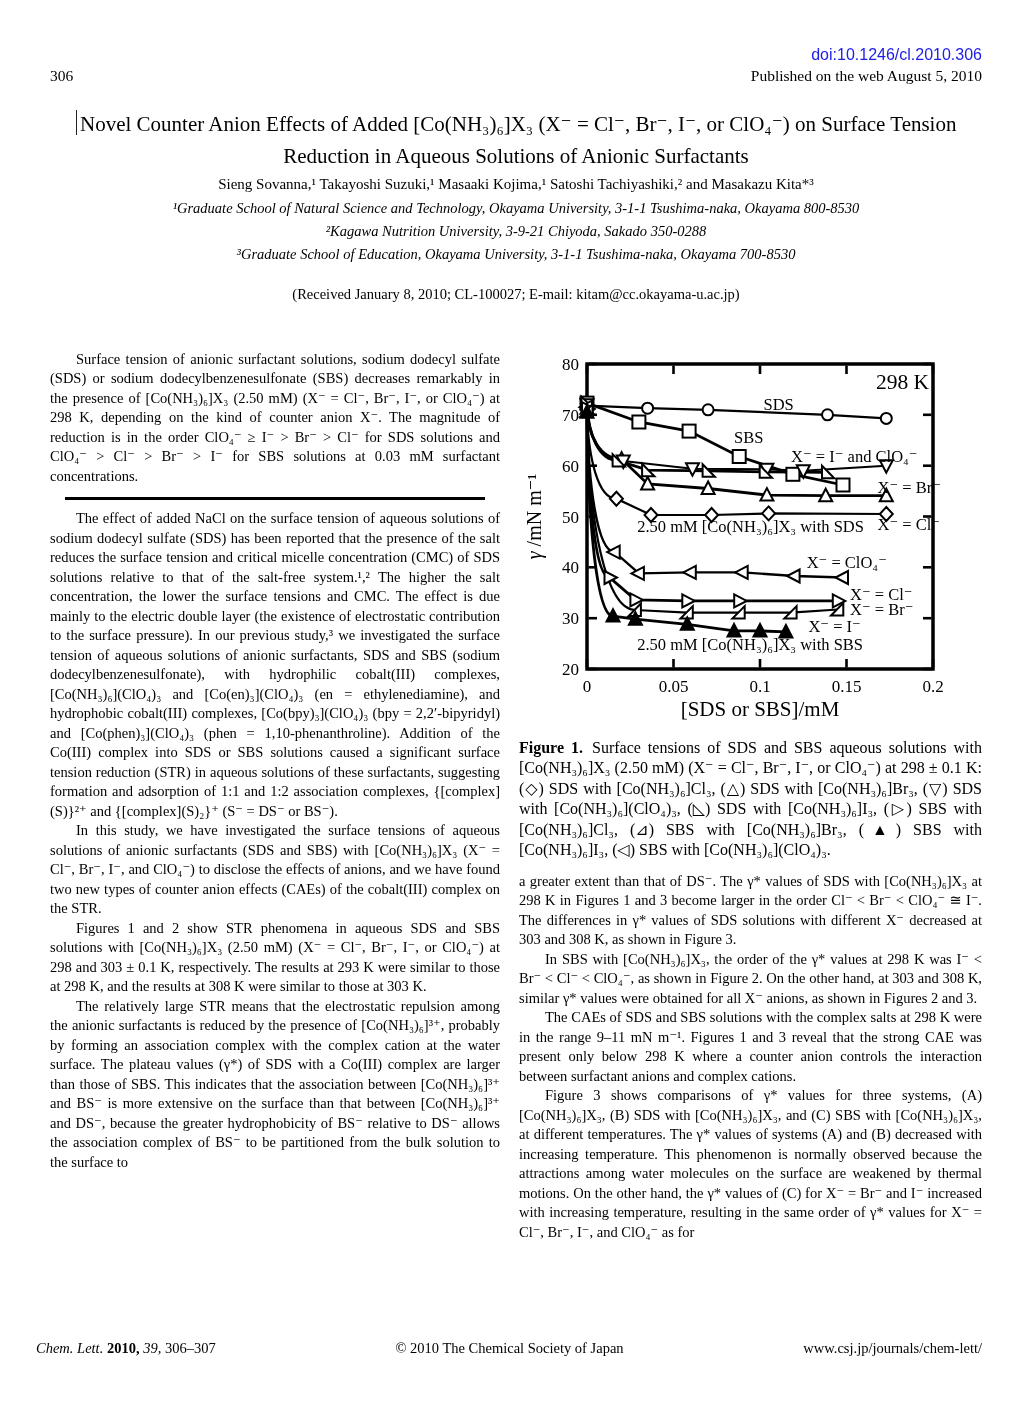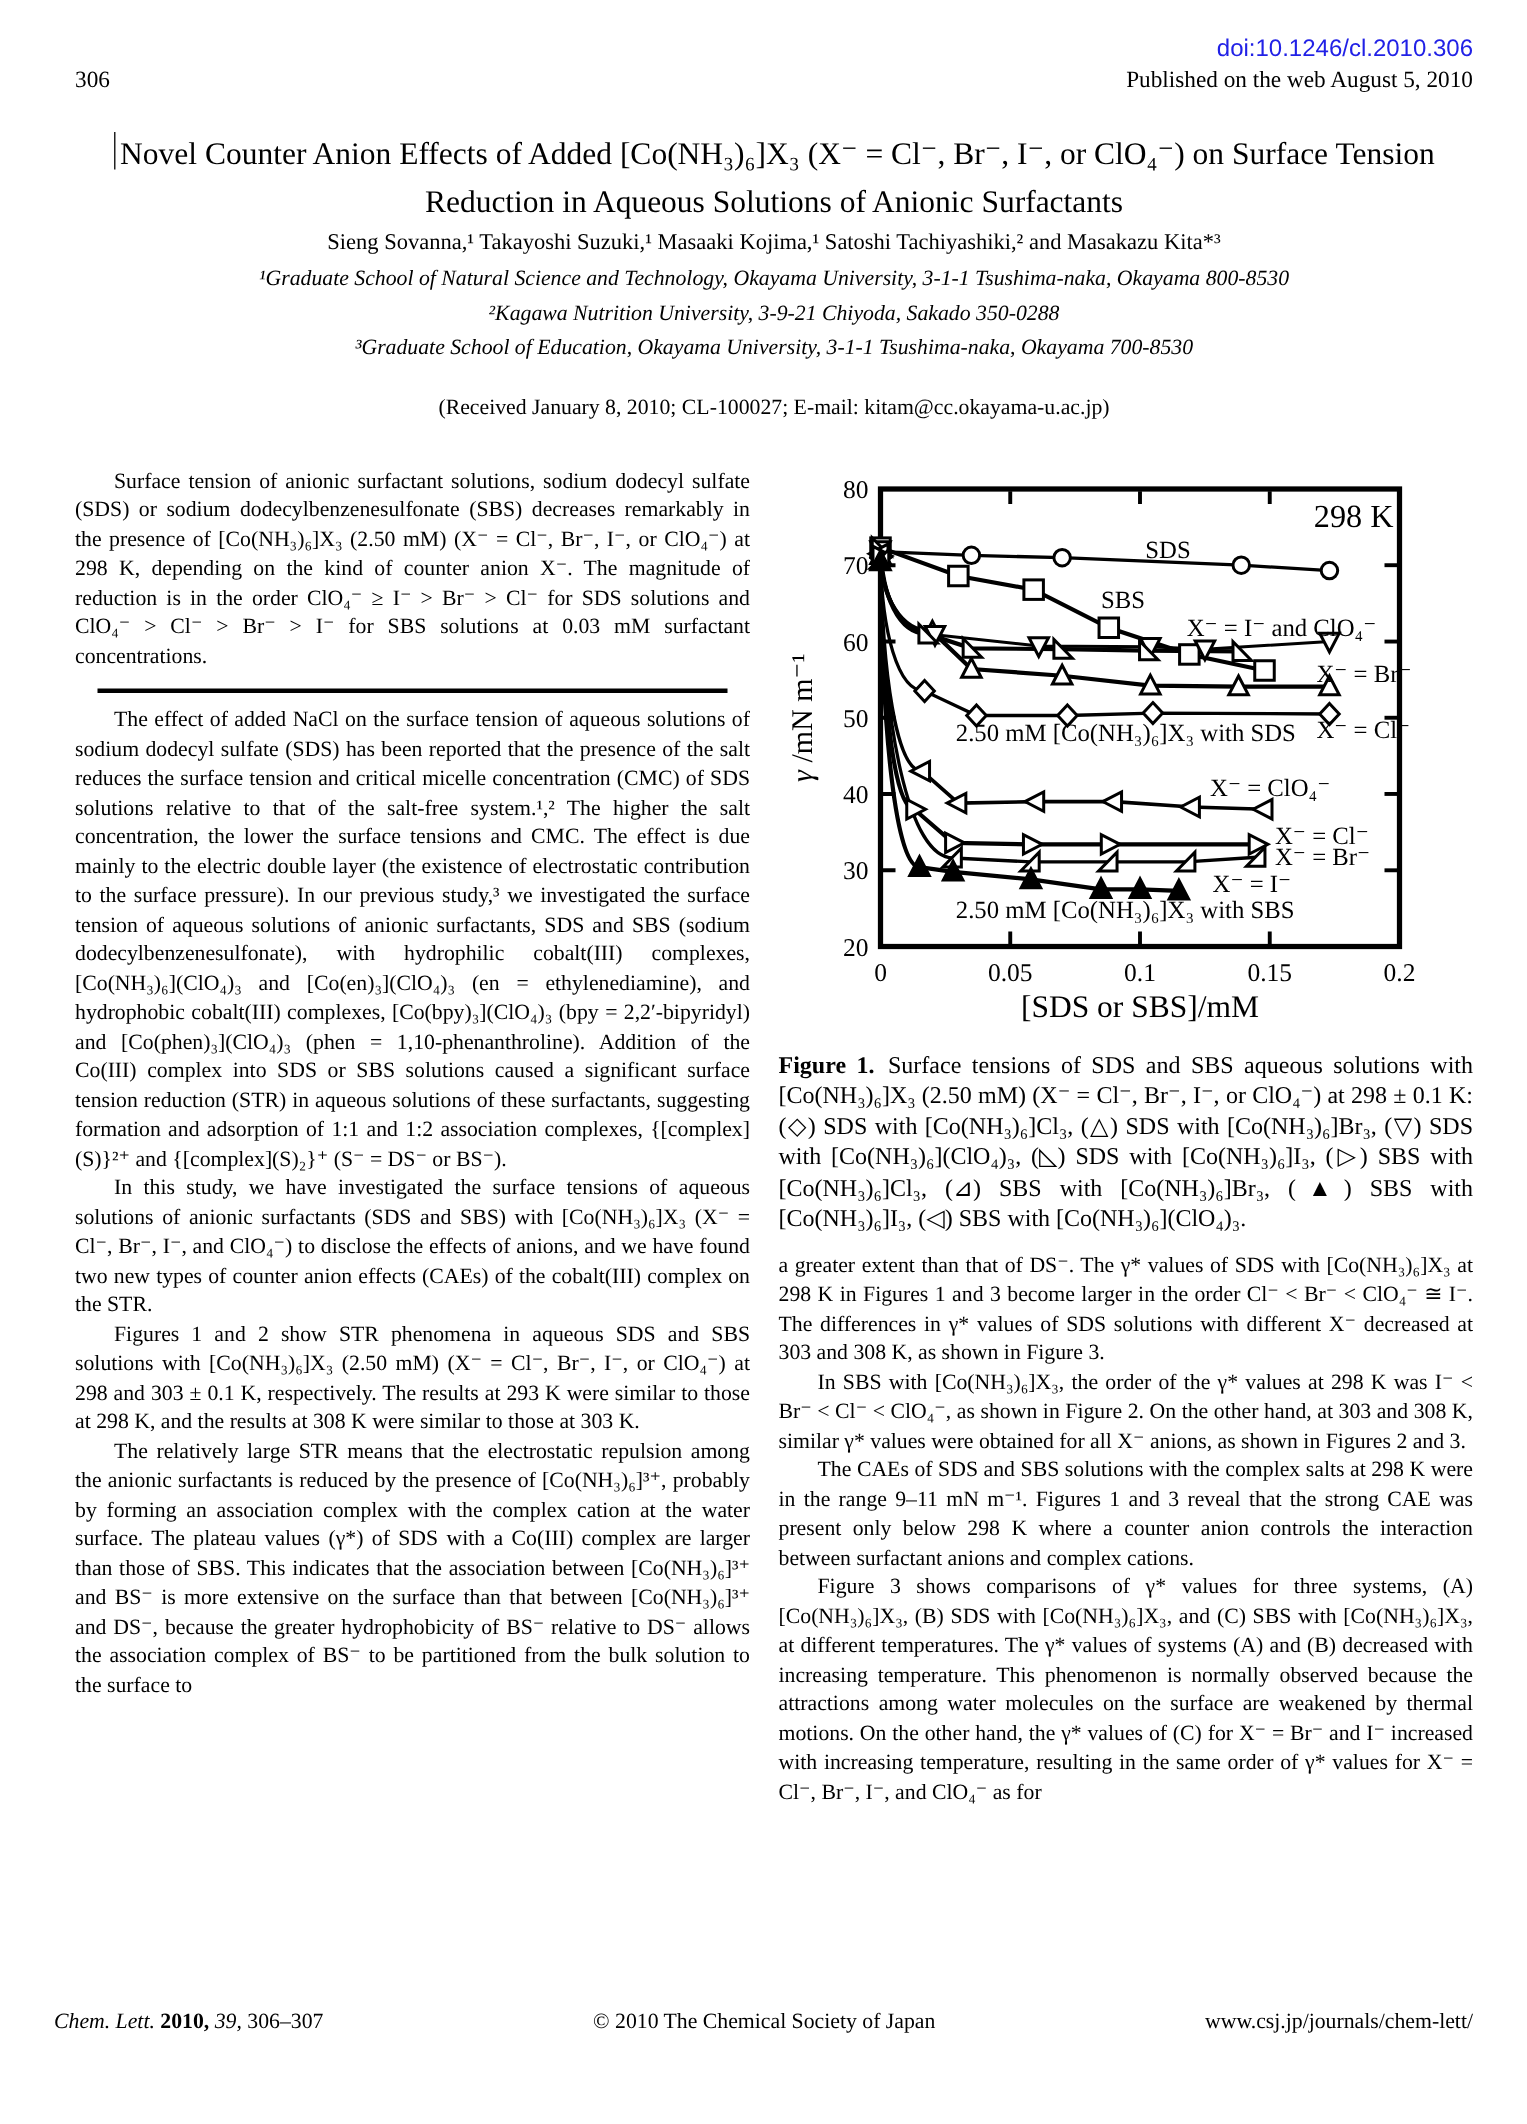--- a/index.html
+++ b/index.html
@@ -3,34 +3,34 @@
 <meta charset="utf-8">
 <style>
   html,body{margin:0;padding:0;background:#ffffff;}
   .page{
     position:relative;
     width:1018px;height:1416px;
     background:#ffffff;color:#000;
     font-family:"Liberation Serif","DejaVu Serif",serif;
     overflow:hidden;
     box-sizing:border-box;
-    padding:24px 36px 0 50px;
+    padding:46px 36px 0 50px;
   }
   .doi-row{text-align:right;font-family:"Liberation Sans","DejaVu Sans",sans-serif;font-size:16px;}
   .doi{color:#2121e6;text-decoration:none;}
   .pub-row{display:flex;justify-content:space-between;font-size:15.5px;margin-top:3px;}
   .title{
     margin:24px 24px 0 24px;
     text-align:center;font-weight:normal;font-size:21px;line-height:1.5;
   }
   .caret{display:inline-block;width:1.5px;height:25px;background:#222;vertical-align:-4px;margin-right:3px;}
   .authors{text-align:center;font-size:15px;margin-top:4px;}
   .affils{text-align:center;font-style:italic;font-size:14.5px;line-height:1.58;margin-top:4px;}
   .received{text-align:center;font-size:14.5px;margin-top:20px;}
-  .columns{display:flex;gap:19px;margin-top:31px;height:992px;overflow:hidden;}
+  .columns{display:flex;gap:19px;margin-top:47px;height:992px;overflow:hidden;}
   .col-left{width:455px;}
   .col-right{width:463px;}
   .para{
     margin:0;text-align:justify;font-size:14.5px;line-height:19.5px;text-indent:26px;
   }
   .noindent{text-indent:0;}
   .divider{width:420px;height:3px;background:#000;margin:11px auto 9px auto;}
   figure{margin:0;padding:0;}
   .caption{
     font-size:16px;line-height:20.5px;text-align:justify;margin-top:8px;

